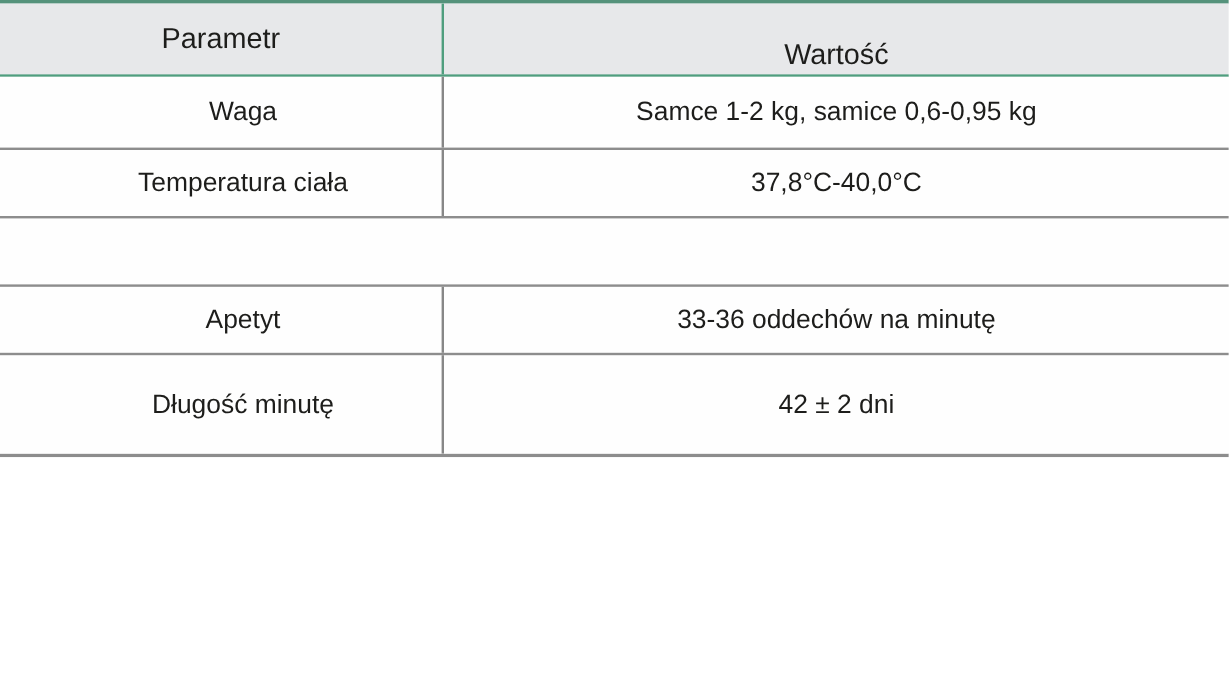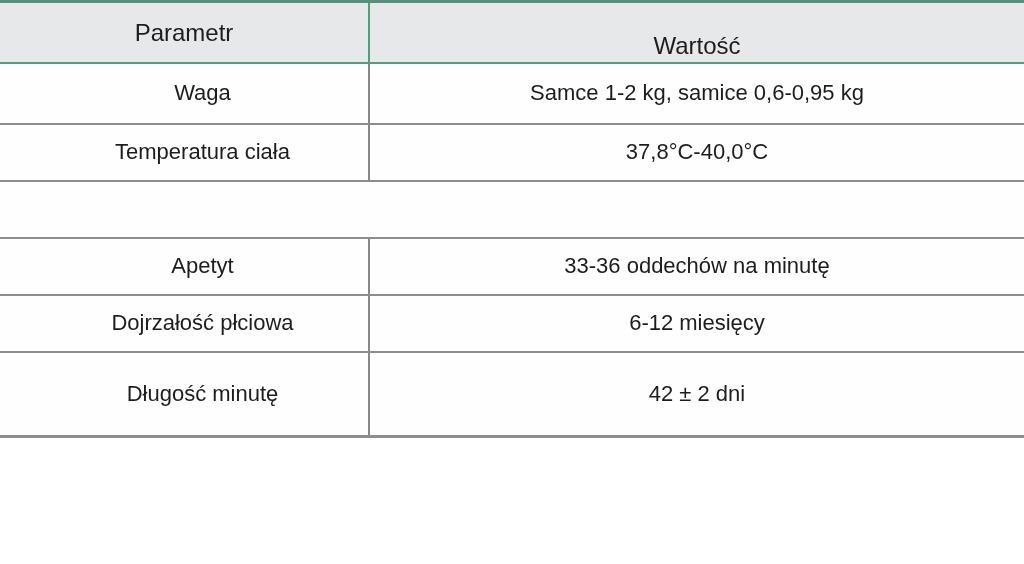--- a/index.html
+++ b/index.html
@@ -83,21 +83,17 @@
         <div class="cell col-param">Temperatura ciała</div>
         <div class="cell col-value">37,8°C-40,0°C</div>
       </div>
       <div class="body-row">
       </div>
       <div class="body-row">
         <div class="cell col-param">Apetyt</div>
         <div class="cell col-value">33-36 oddechów na minutę</div>
       </div>
       <div class="body-row">
-        <div class="cell col-param">Dojrzałość płciowa</div>
-        <div class="cell col-value">6-12 miesięcy</div>
-      </div>
-      <div class="body-row">
         <div class="cell col-param">Długość minutę</div>
         <div class="cell col-value">42 ± 2 dni</div>
       </div>
     </div>
 </div>
 
 </body></html>

